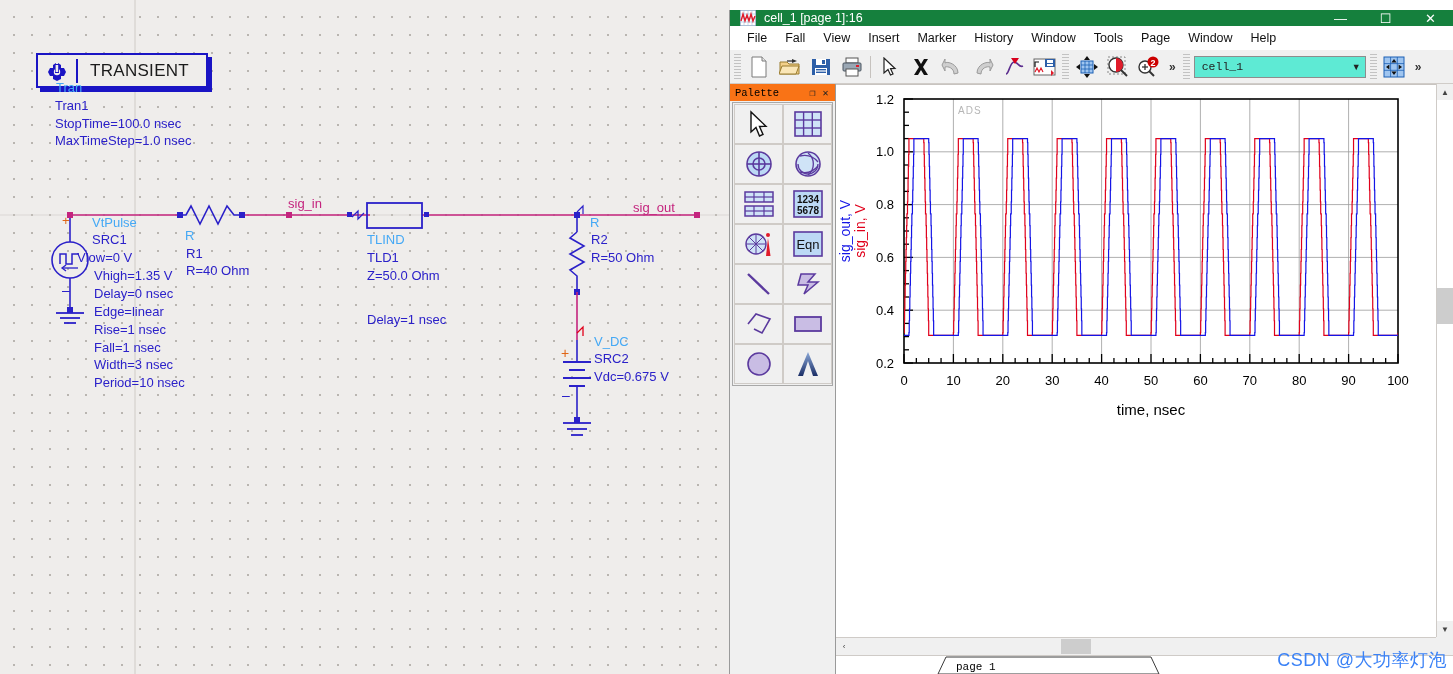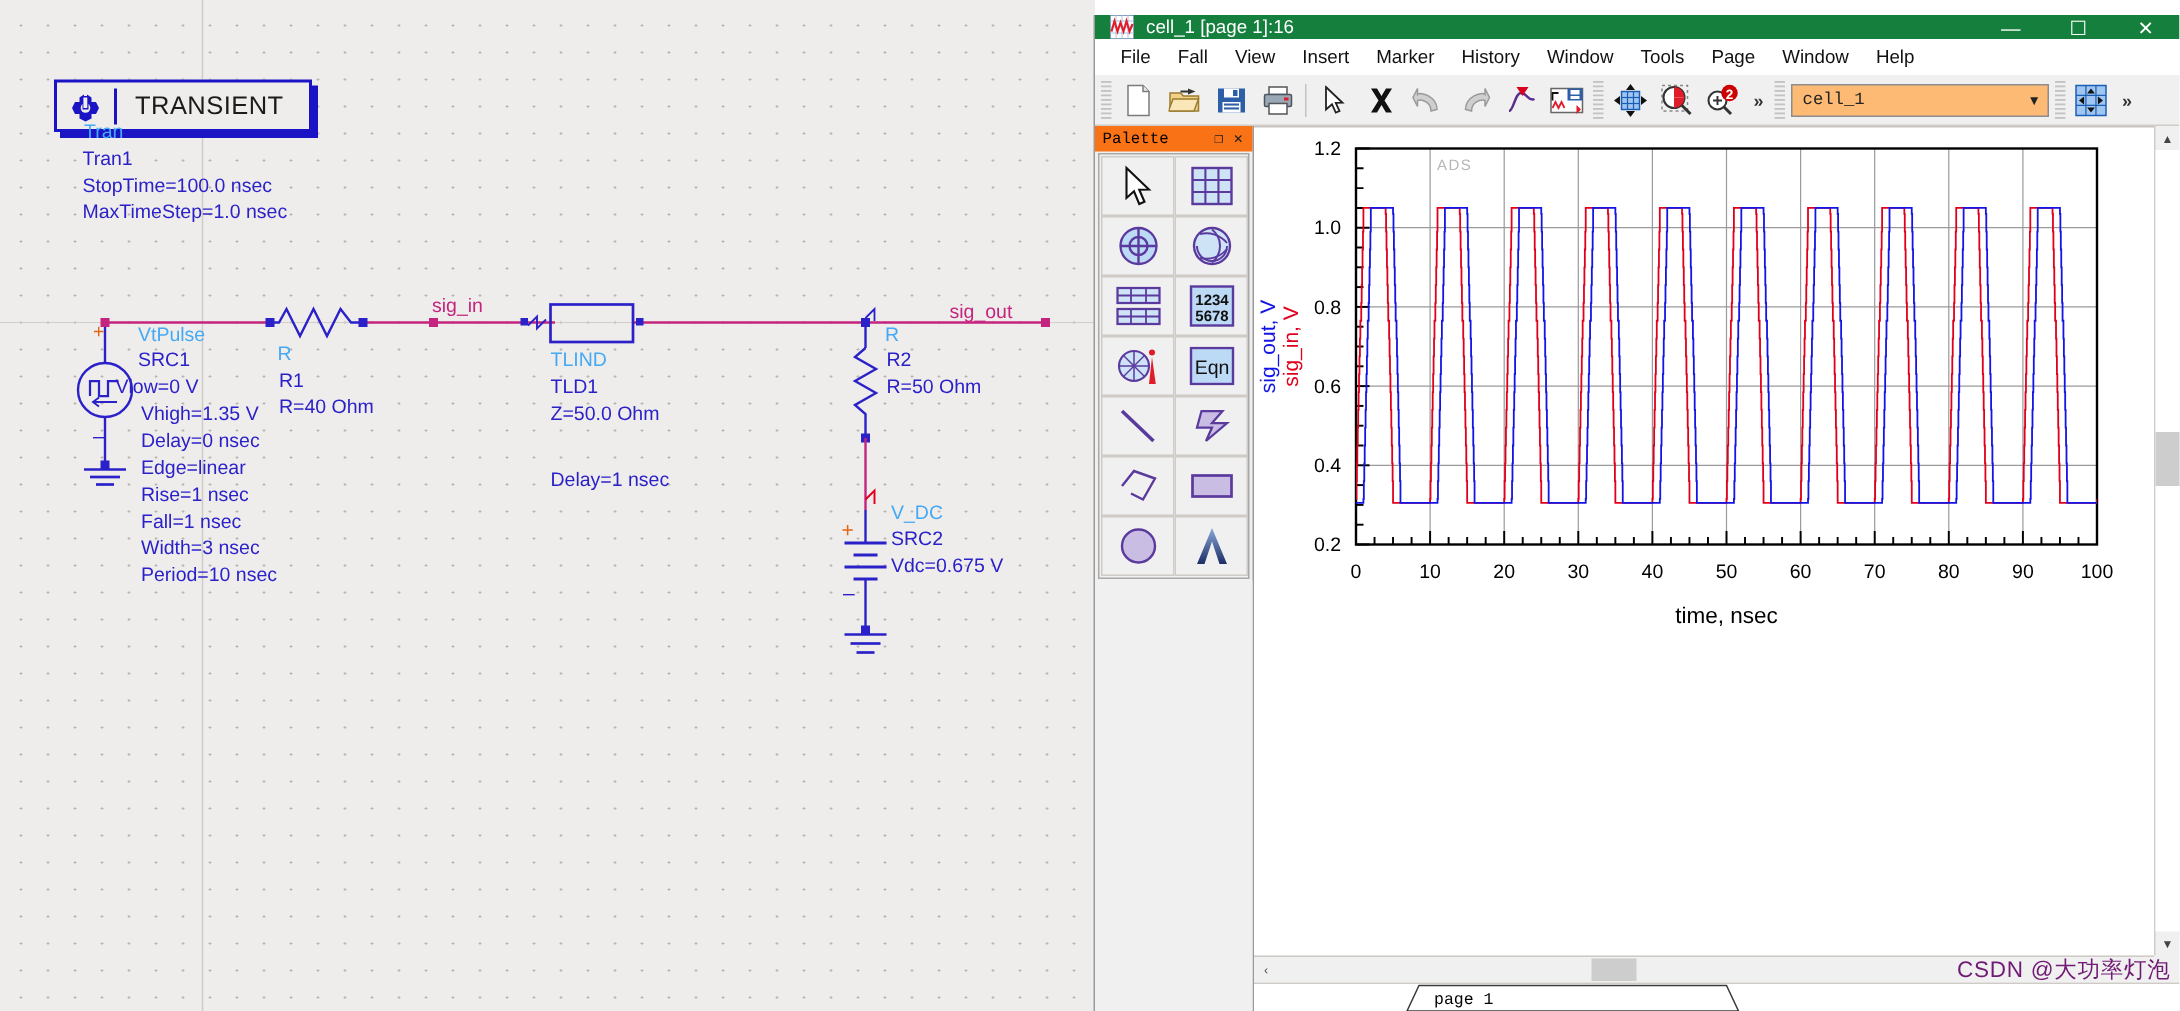--- a/index.html
+++ b/index.html
@@ -82,21 +82,21 @@
     background-image: linear-gradient(to bottom, #a9a9a9 1px, transparent 1px);
     background-size: 3px 3px; opacity: .65;
   }
   .tb-btn {
     width: 31px; height: 30px; display: flex; align-items: center;
     justify-content: center;
   }
   .tb-sep { width: 1px; height: 22px; background: #c6c2be; margin: 0 3px; }
   .tb-more { font-size: 12px; color: #333; padding: 0 5px; font-weight: bold; }
   .combo {
-    width: 172px; height: 22px; background: #fdba74;
+    width: 172px; height: 22px; background: #5eead4;
     border: 1px solid #8d8d8d; display: flex; align-items: center;
     margin: 0 2px; position: relative;
   }
   .combo .cval {
     flex: 1; font-family: "Liberation Mono", monospace; font-size: 11.5px;
     color: #222; padding-left: 7px;
   }
   .combo .carrow {
     width: 17px; height: 20px; display: flex; align-items: center;
     justify-content: center; font-size: 9px; color: #222;
@@ -157,22 +157,22 @@
   .tabbar { height: 19px; background: #ffffff; position: relative; flex: 0 0 auto;
             border-top: 1px solid #cfcbc7; }
   .page-tab {
     position: absolute; left: 108px; bottom: 0;
     font-family: "Liberation Mono", monospace; font-size: 11px; color: #000;
     padding: 1px 12px;
   }
 
   
   .watermark {
-    position: absolute; right: 6px; bottom: 18px;
-    font-size: 15px; color: #701a75; letter-spacing: .5px;
+    position: absolute; right: 6px; bottom: 2px;
+    font-size: 18px; color: #3b82f6; letter-spacing: .5px;
     font-family: "Liberation Sans", sans-serif; z-index: 40;
   }
   .plotsvg { position: absolute; left: 0; top: 0; }
   .ads-mark { position: absolute; left: 122px; top: 20px; font-size: 10px;
               color: #b6b6b6; letter-spacing: 1px; }
 </style>
 </head>
 <body>
 
 <div id="root">

